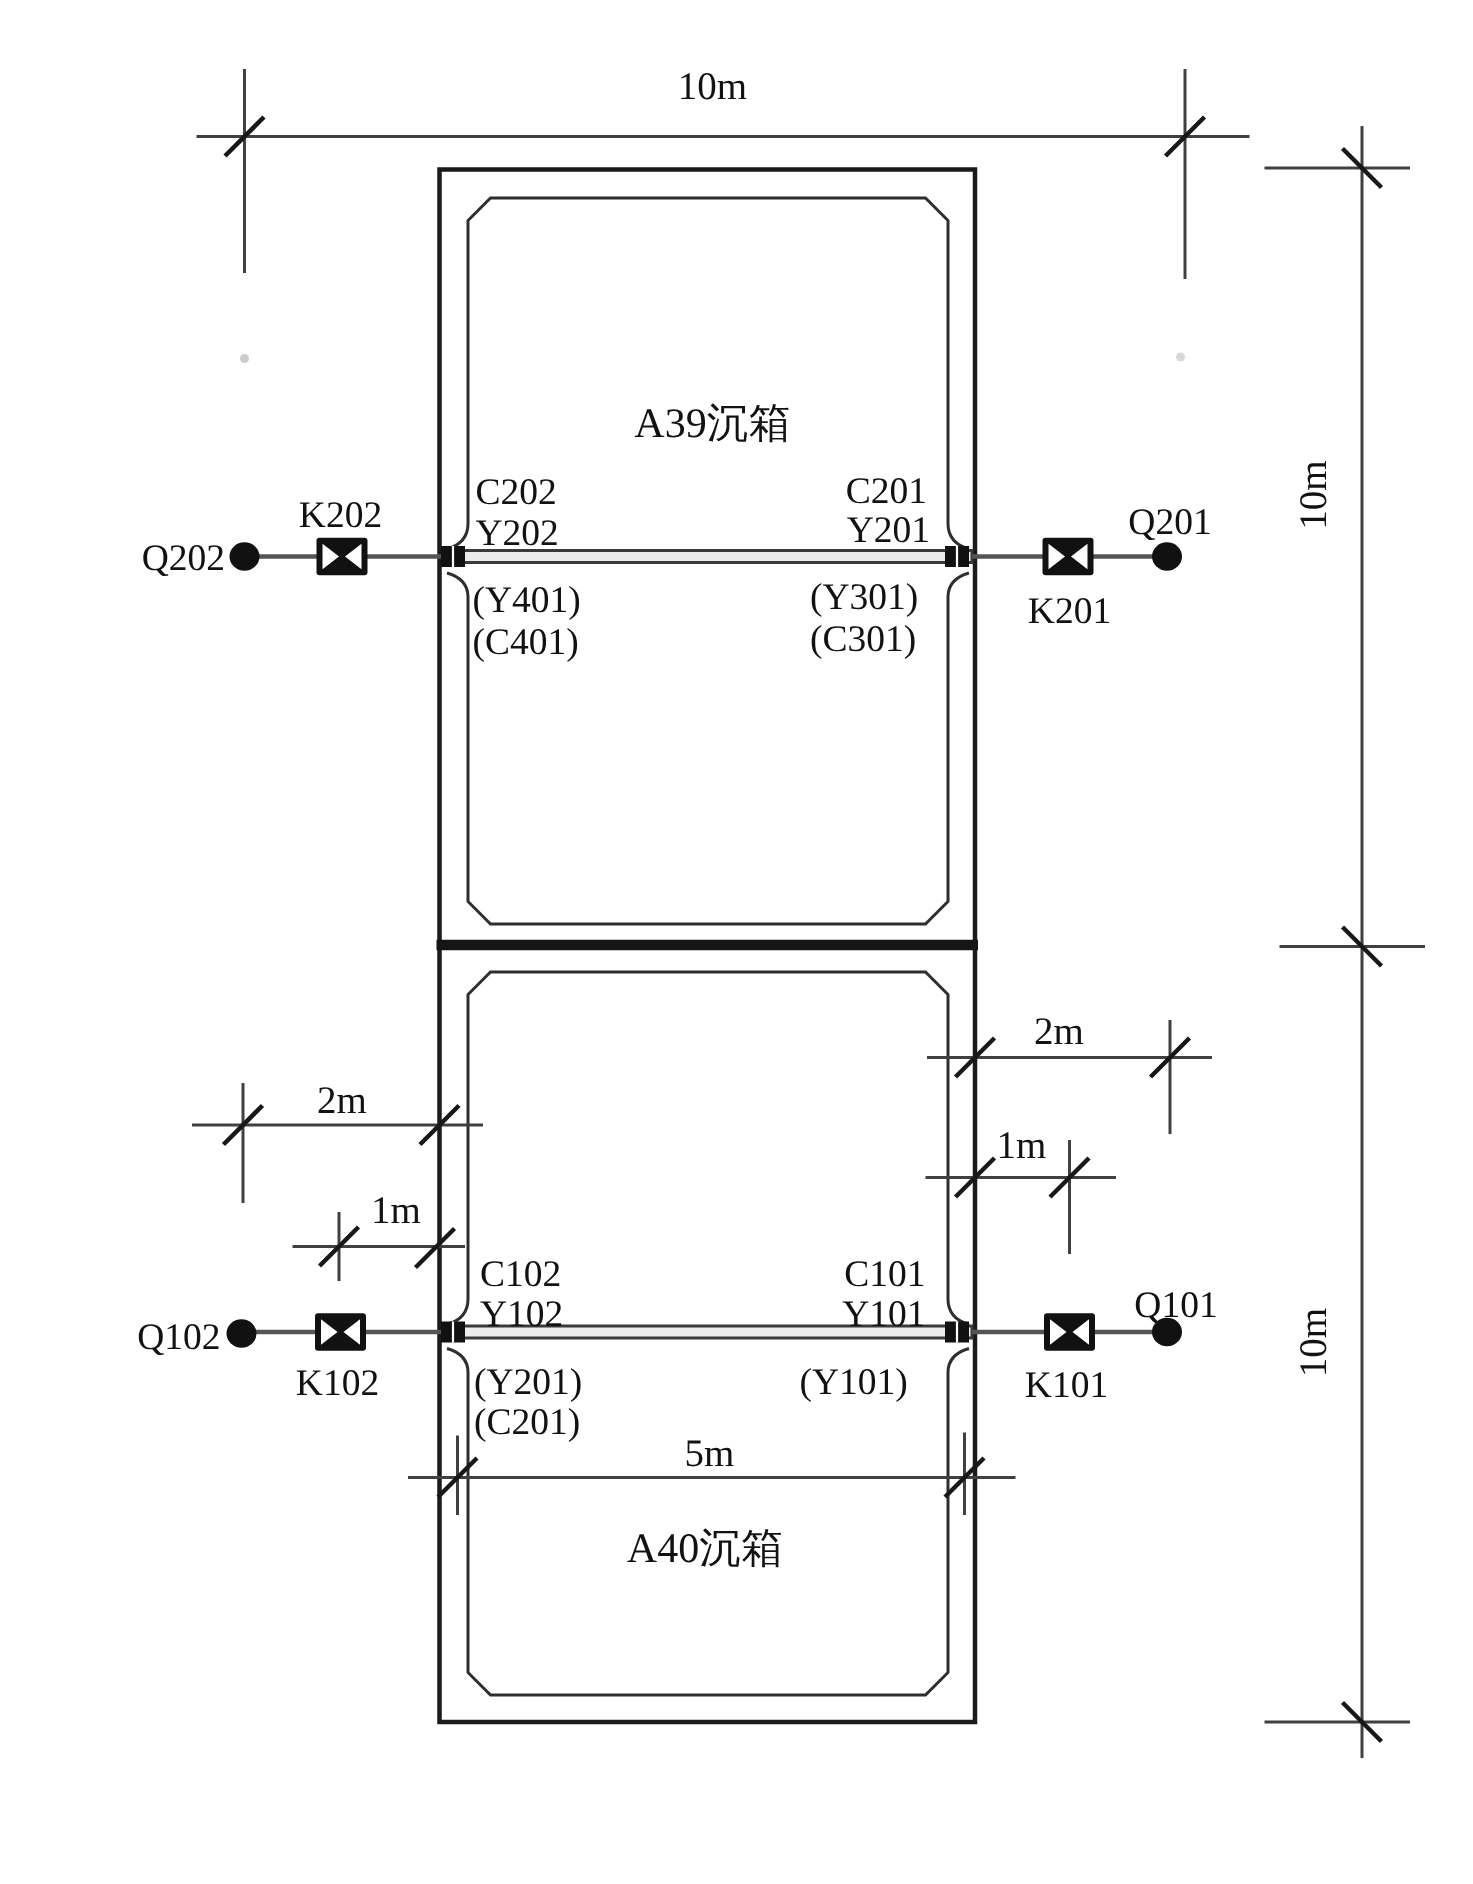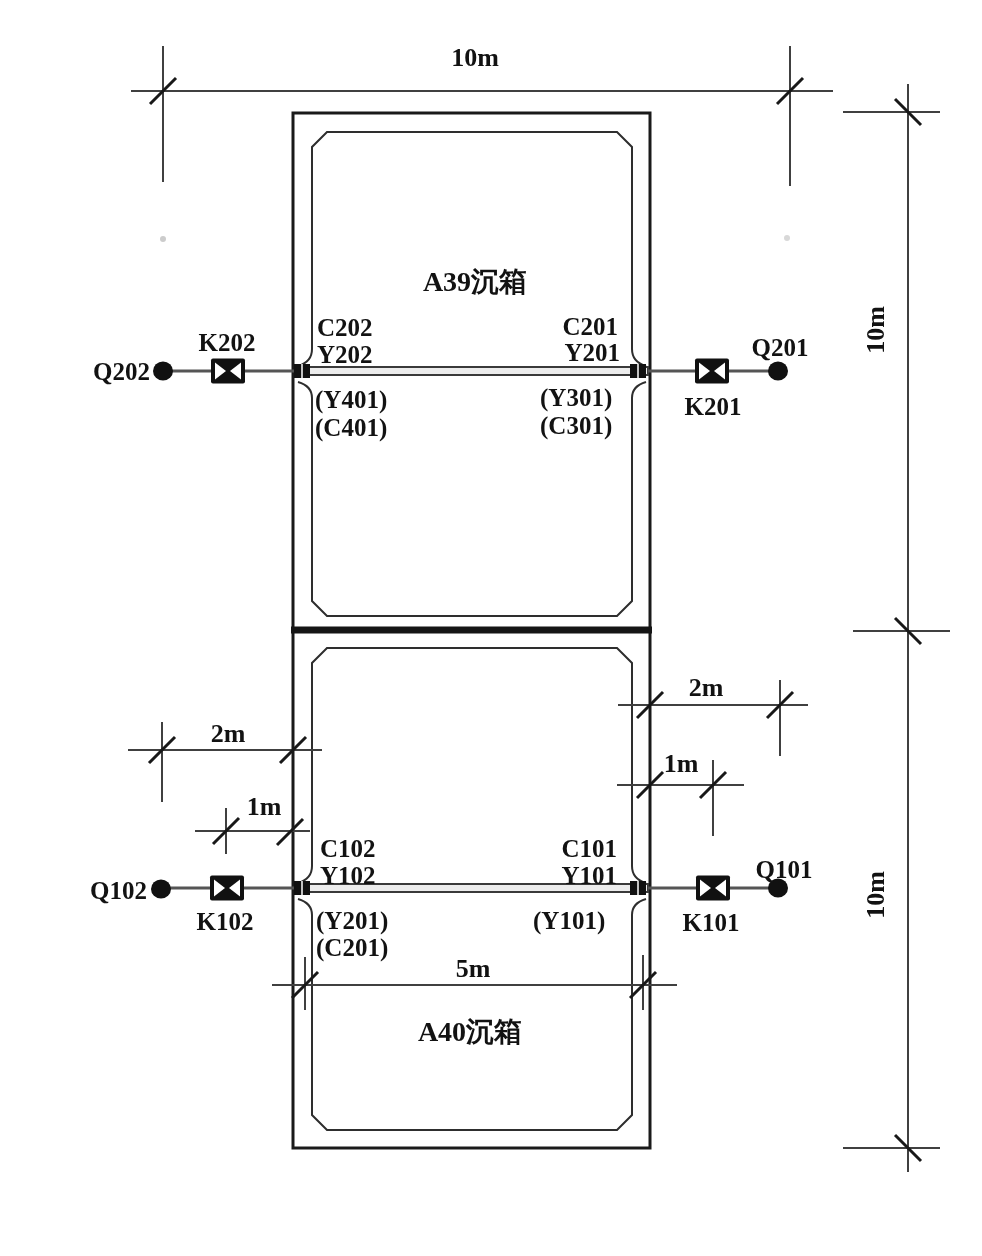--- a/index.html
+++ b/index.html
@@ -7,21 +7,20 @@
     padding: 0;
     background: #ffffff;
   }
   #stage {
     position: relative;
     width: 982px;
     height: 1256px;
     background: #ffffff;
     font-family: "Liberation Serif", "DejaVu Serif", serif;
     overflow: hidden;
-    font-weight: bold;
   }
   svg text {
     font-family: "Liberation Serif", "DejaVu Serif", serif;
     fill: #121212;
   }
   .lbl   { font-size: 25px; }
   .dim   { font-size: 26px; }
   .title { font-size: 28px; }
 </style>
 </head>

